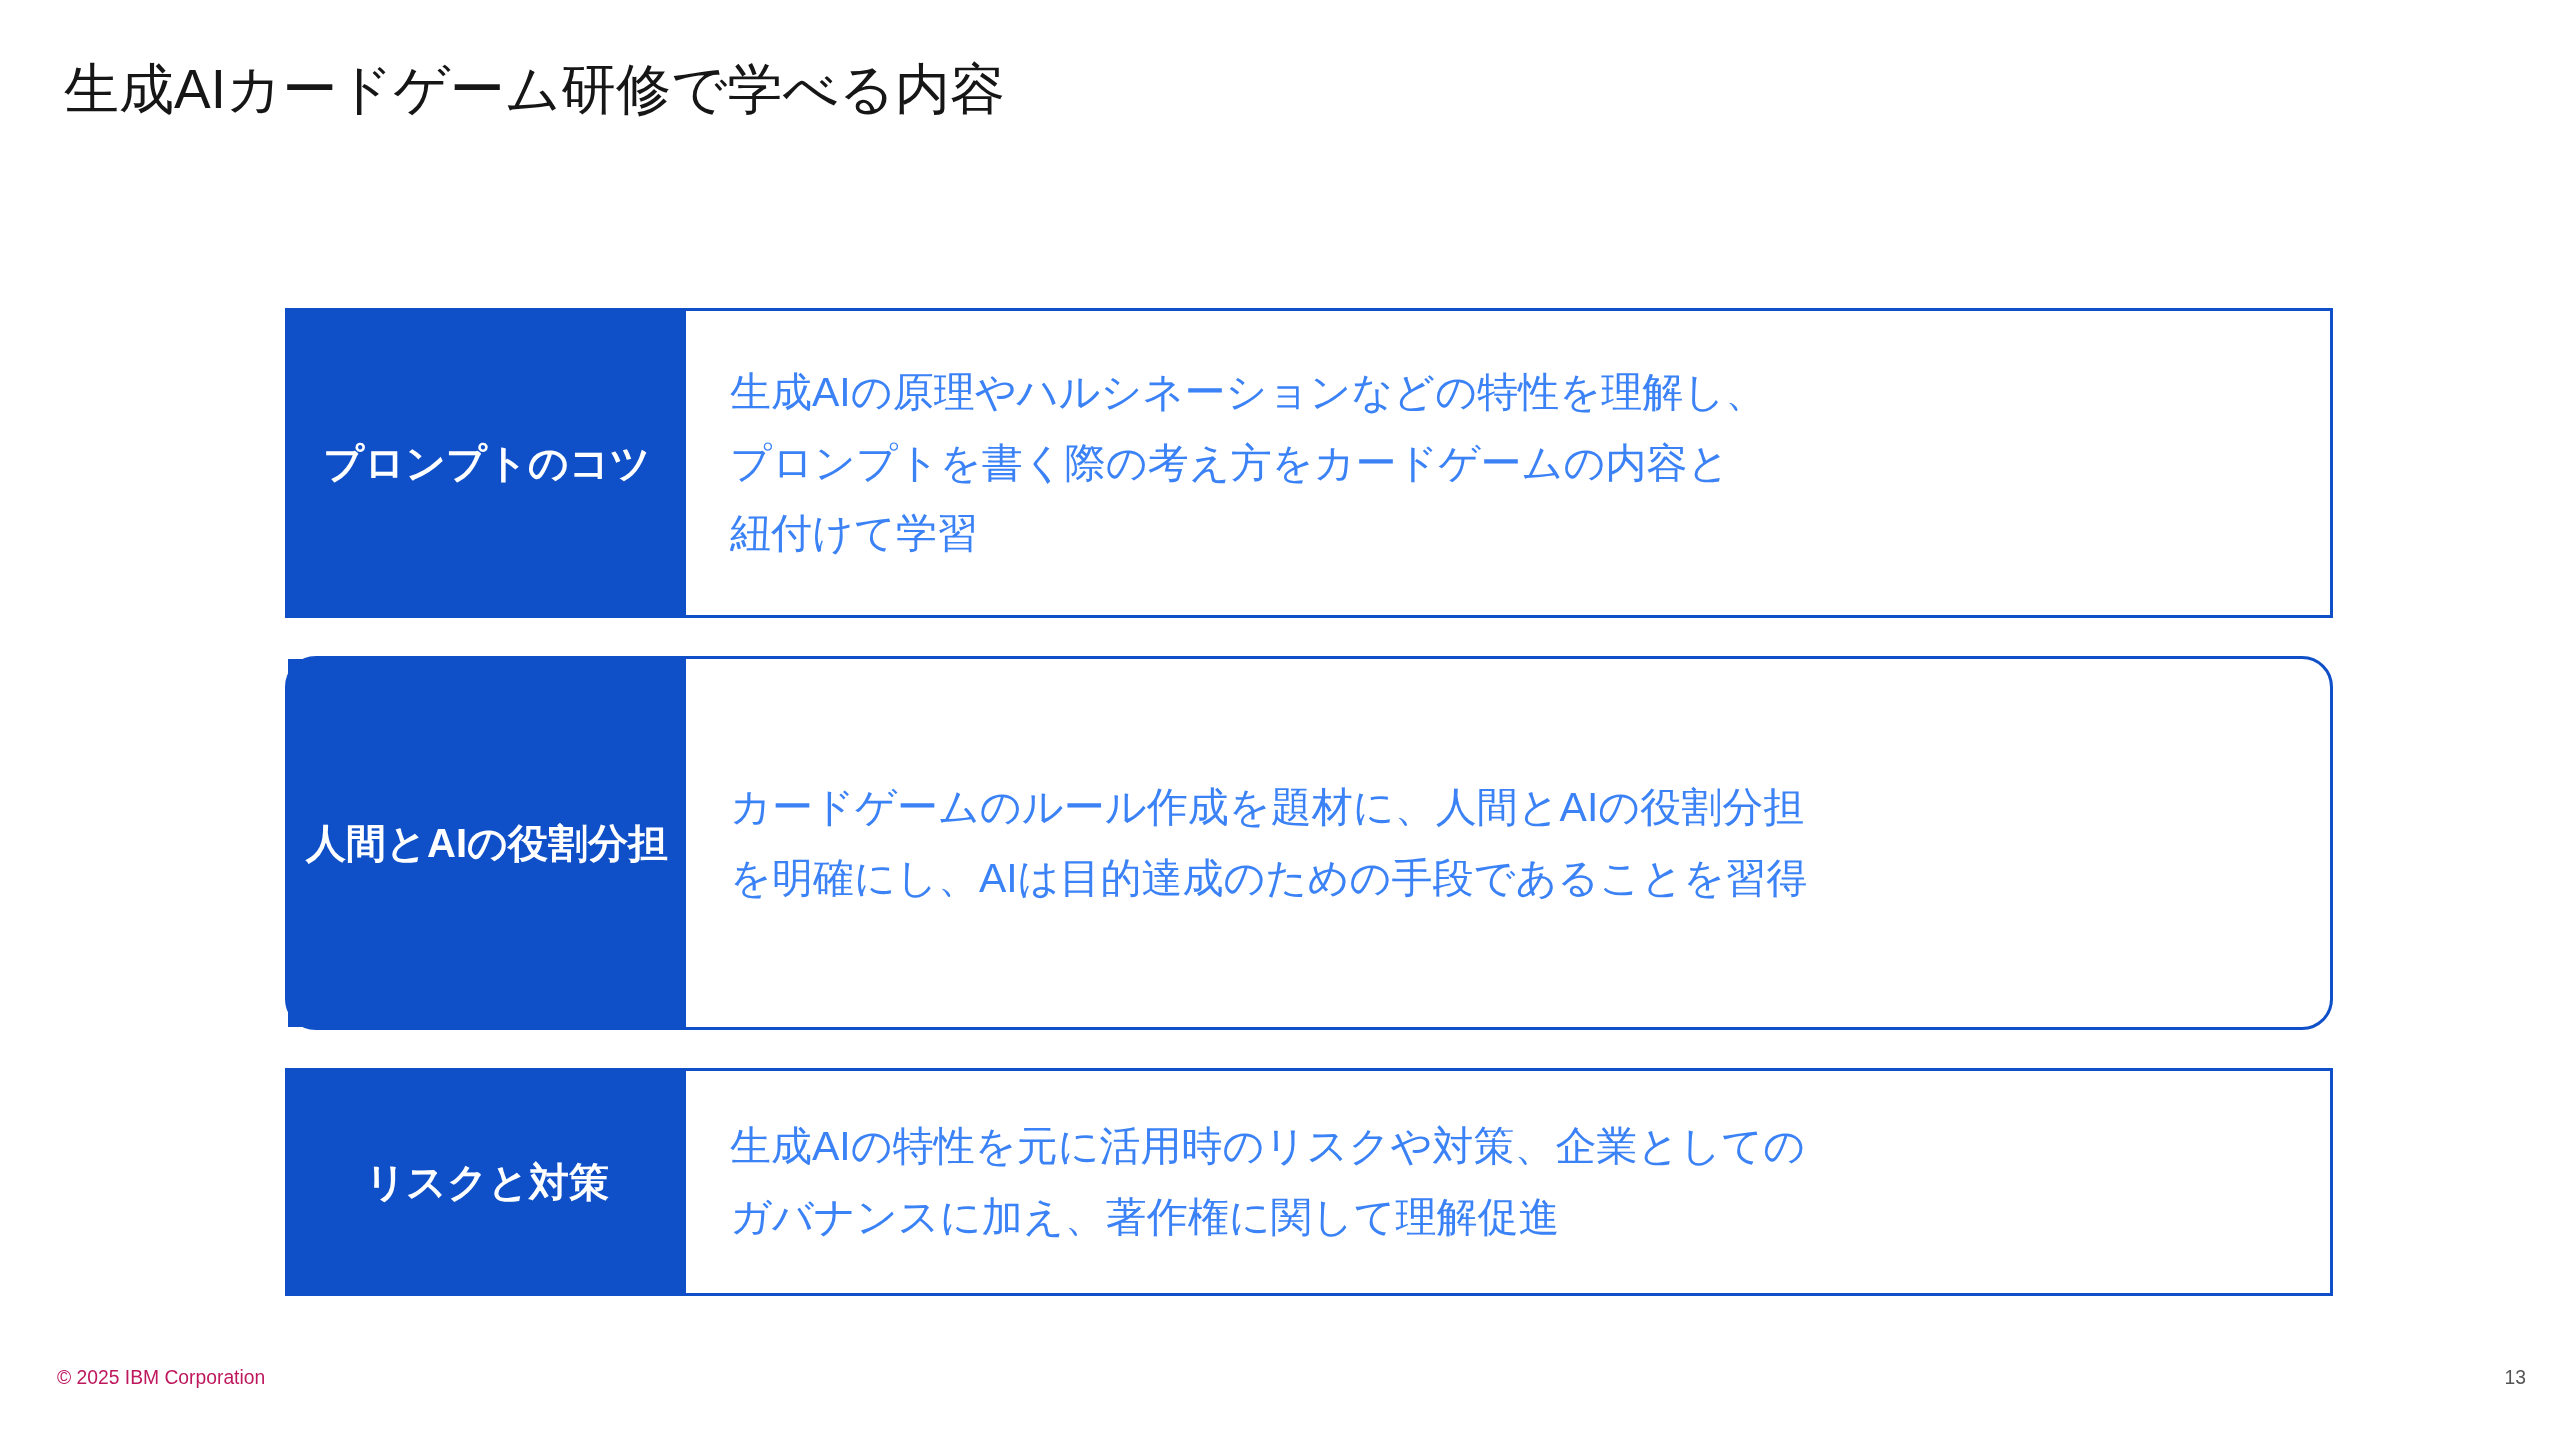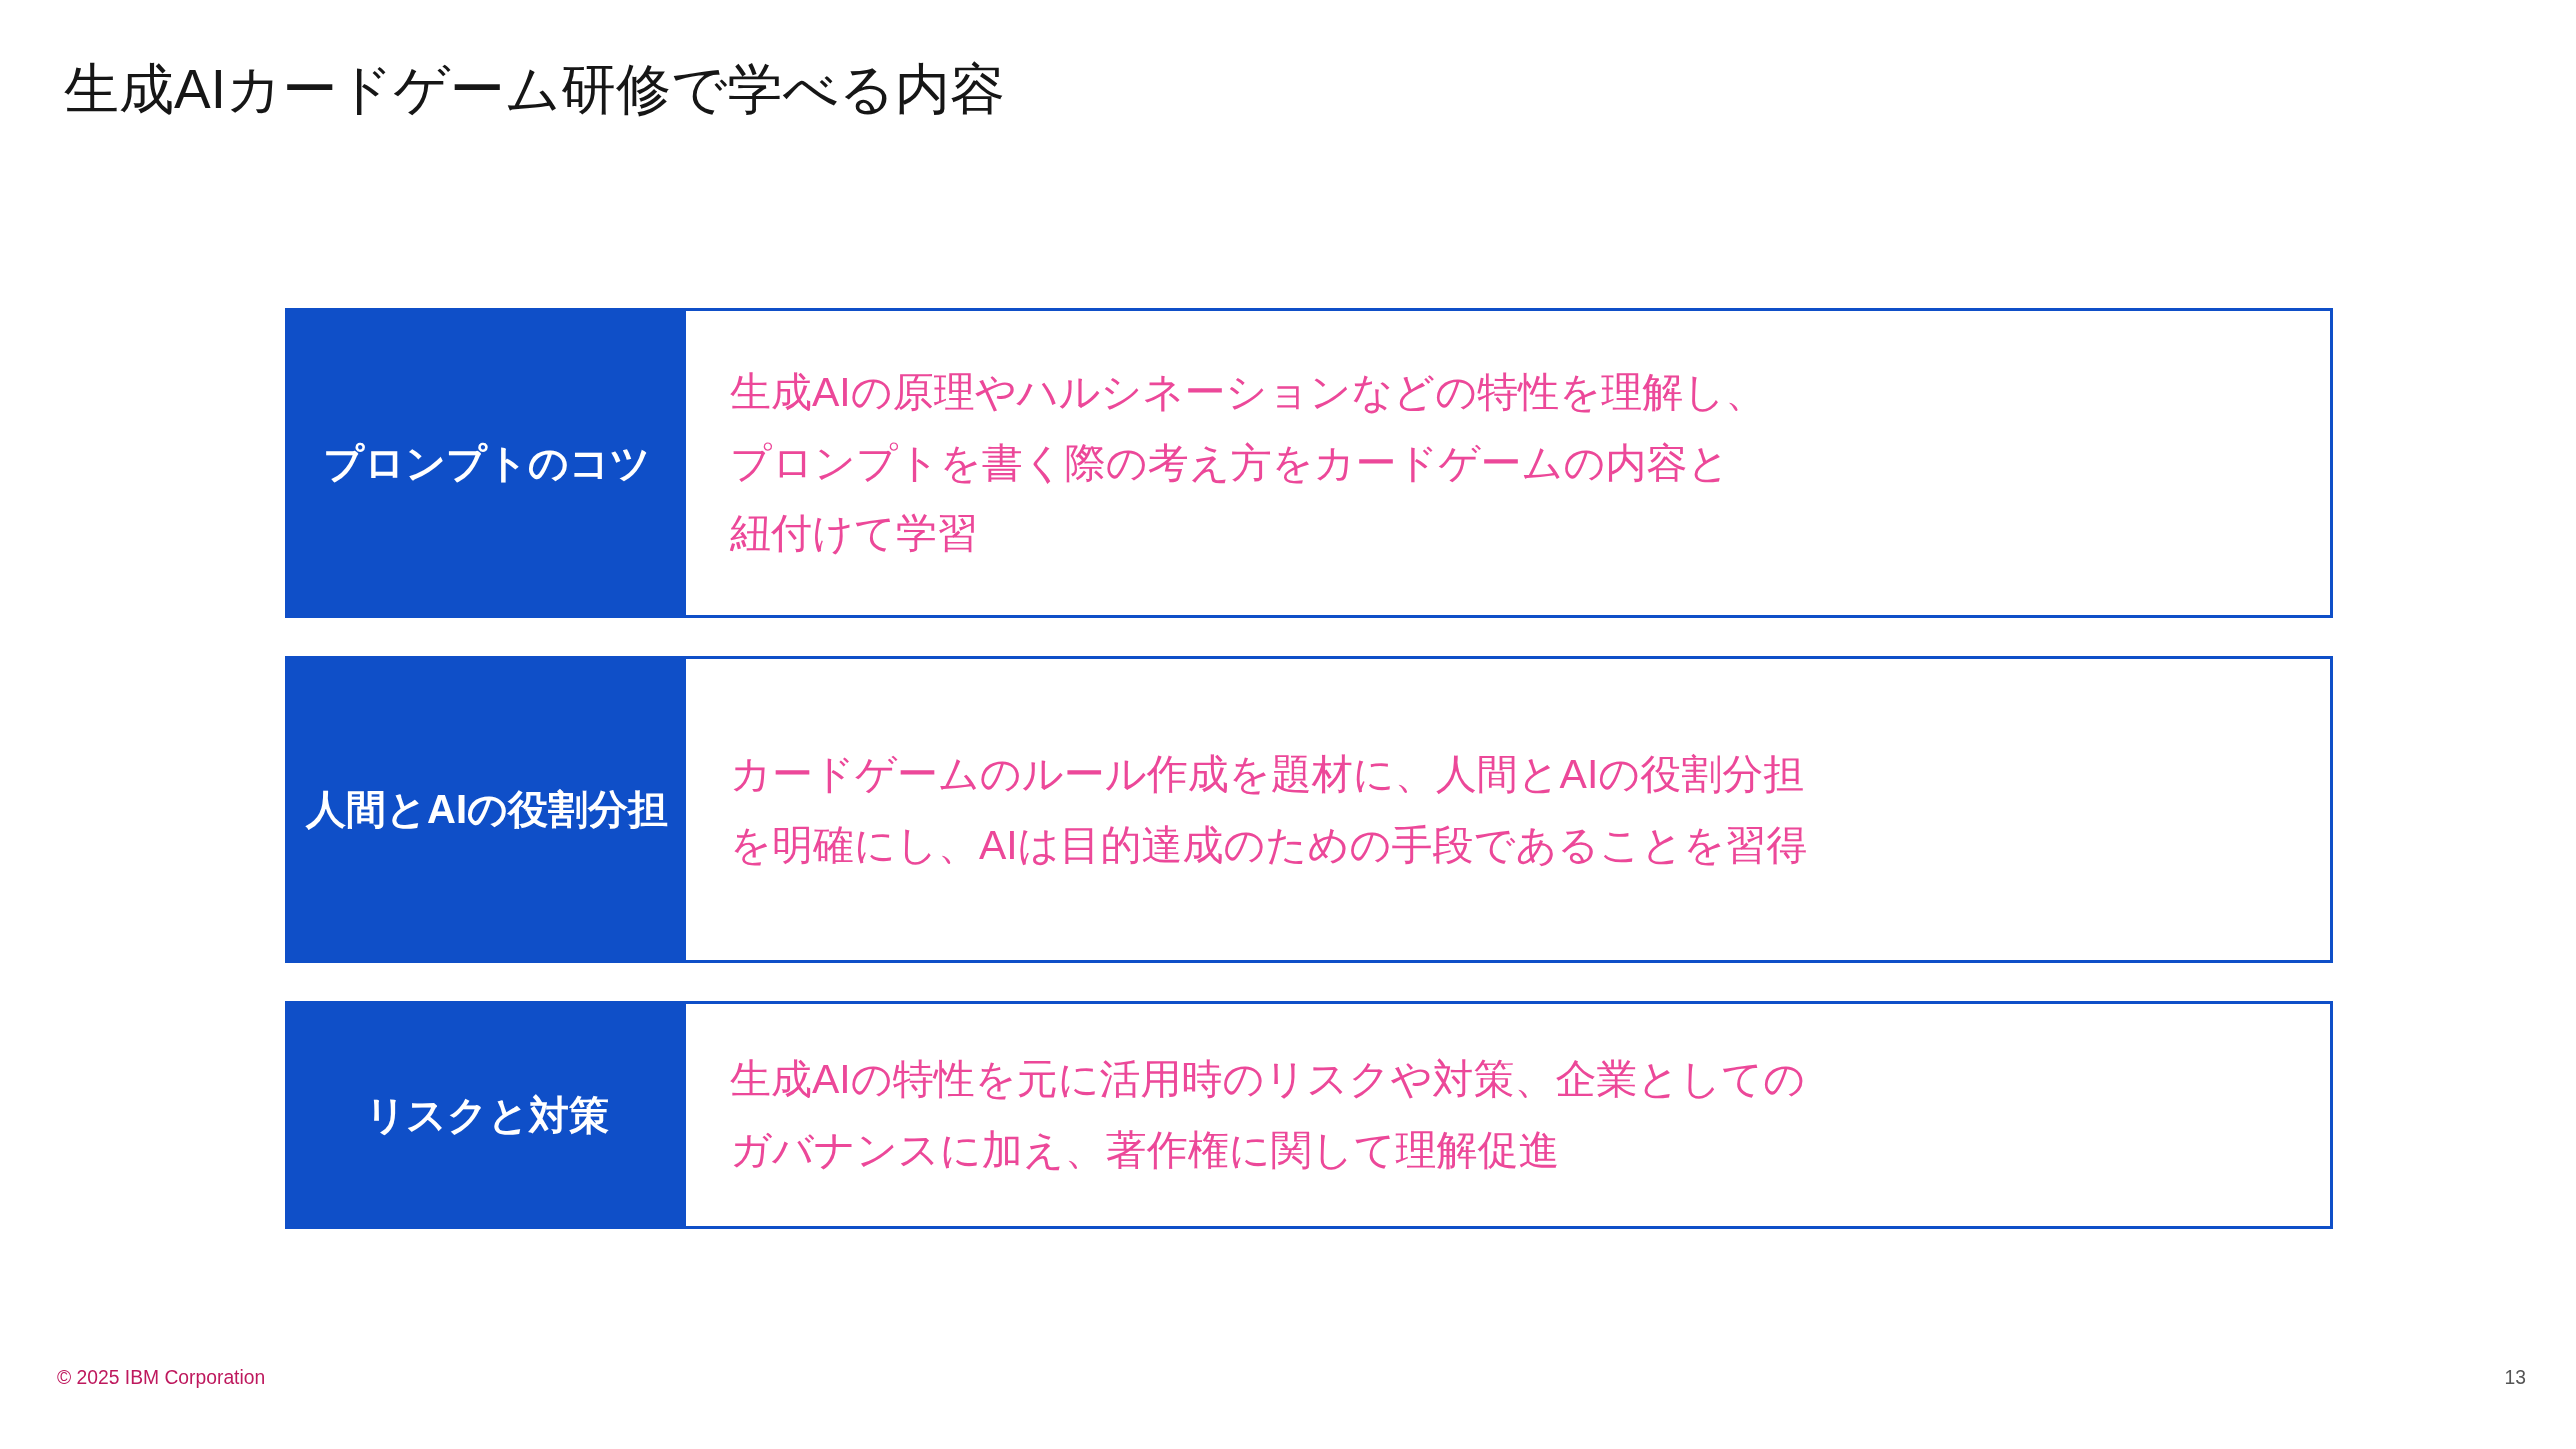--- a/index.html
+++ b/index.html
@@ -54,21 +54,21 @@
   .row {
     position: relative;
     display: flex;
     align-items: stretch;
     box-sizing: border-box;
     border: 3.2px solid #0f4fc8;
     background: #ffffff;
     margin-bottom: 38px;
   }
   .row-1 { height: 310px; }
-  .row-2 { height: 307px; }
+  .row-2 { height: 374px; border-radius: 31px; }
   .row-3 { height: 228px; margin-bottom: 0; }
 
   .row-label {
     flex: 0 0 398px;
     width: 398px;
     background: #0f4fc8;
     color: #ffffff;
     display: flex;
     flex-direction: row;
     align-items: center;
@@ -85,21 +85,21 @@
   .row-body {
     flex: 1 1 auto;
     display: flex;
     flex-direction: column;
     justify-content: center;
     box-sizing: border-box;
     padding-left: 44px;
     padding-right: 15.5px;
     font-size: 41px;
     line-height: 1.72;
-    color: #ec4899;
+    color: #3b82f6;
   }
   .row-body .body-line { display: block; white-space: nowrap; }
 
   
   .footer-copyright {
     position: absolute;
     left: 57px;
     top: 1367px;
     font-size: 19.3px;
     color: #be185d;

